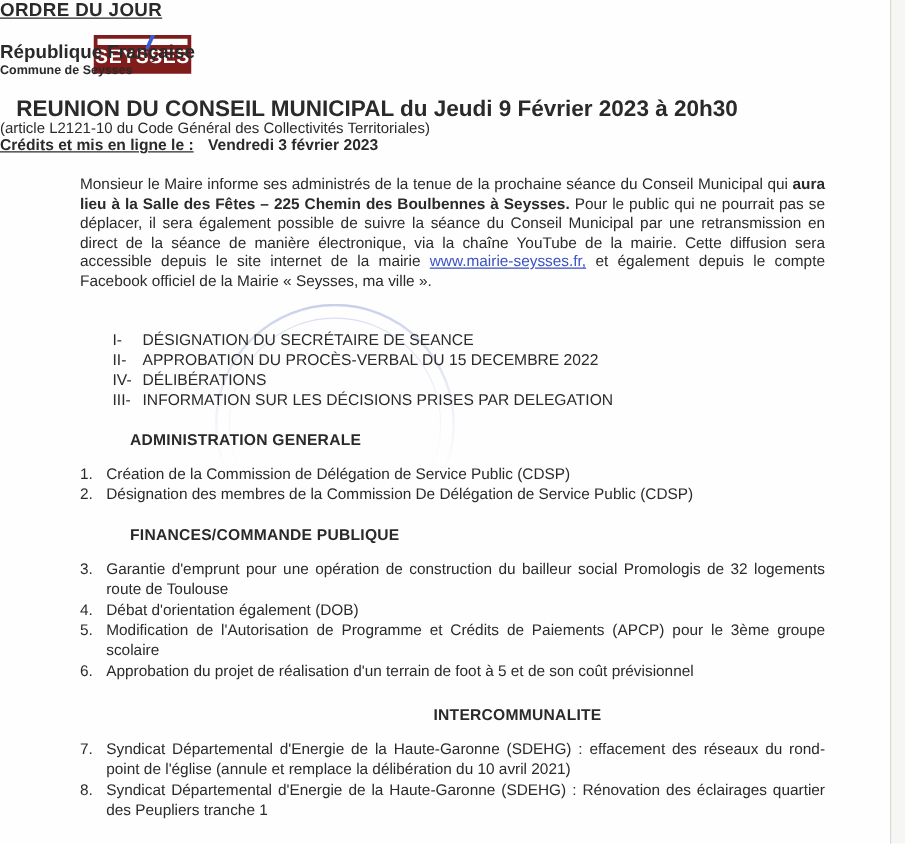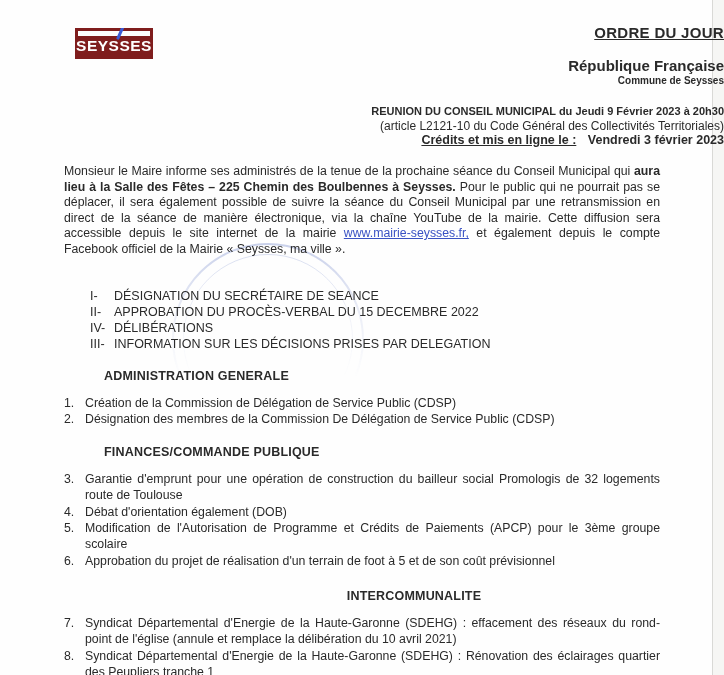--- a/index.html
+++ b/index.html
@@ -26,25 +26,25 @@
   
   .stamp { position:absolute; left:172px; top:243px; width:192px; height:192px; pointer-events:none;
     -webkit-mask-image:linear-gradient(to bottom, rgba(0,0,0,0.95), rgba(0,0,0,0.3) 40%, transparent 70%);
     mask-image:linear-gradient(to bottom, rgba(0,0,0,0.95), rgba(0,0,0,0.3) 40%, transparent 70%);
   }
   .stamp .outer { position:absolute; inset:0; border-radius:50%; border:2px solid rgba(80,105,190,0.32); }
   .stamp .inner { position:absolute; inset:11px; border-radius:50%; border:1px solid rgba(80,105,190,0.24); }
 
   .content { position:relative; z-index:1; }
 
-  .head { text-align:right; padding-top:24px; }
+  .head { text-align:left; }
   .doc-title { font-size:15px; font-weight:bold; text-decoration:underline; letter-spacing:0.3px; }
   .republic { margin-top:17px; font-size:15px; font-weight:bold; line-height:15px; }
   .commune  { font-size:10px; font-weight:bold; line-height:15px; }
-  .meeting  { margin-top:16px; font-size:11px; font-weight:bold; line-height:15px; }
+  .meeting  { margin-top:16px; font-size:18px; font-weight:bold; line-height:15px;margin-left:13px; }
   .article-ref { font-size:12px; line-height:14px; }
   .published { font-size:12.5px; font-weight:bold; line-height:15px; }
   .published .lbl { text-decoration:underline; }
   .published .date { margin-left:8px; }
 
   .intro {
     margin:16px 64px 0 64px; width:596px;
     font-size:12.3px; line-height:15.6px; text-align:justify;
   }
   .intro .b { font-weight:bold; }

